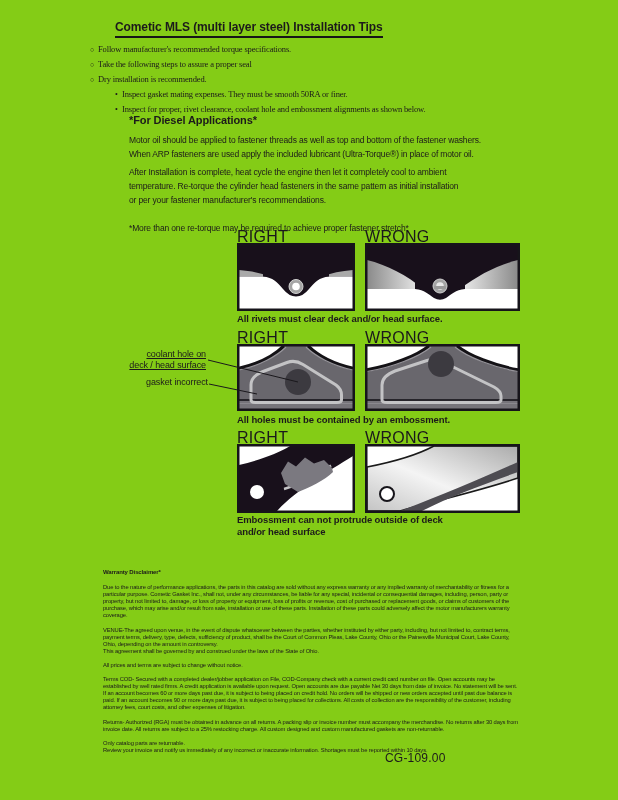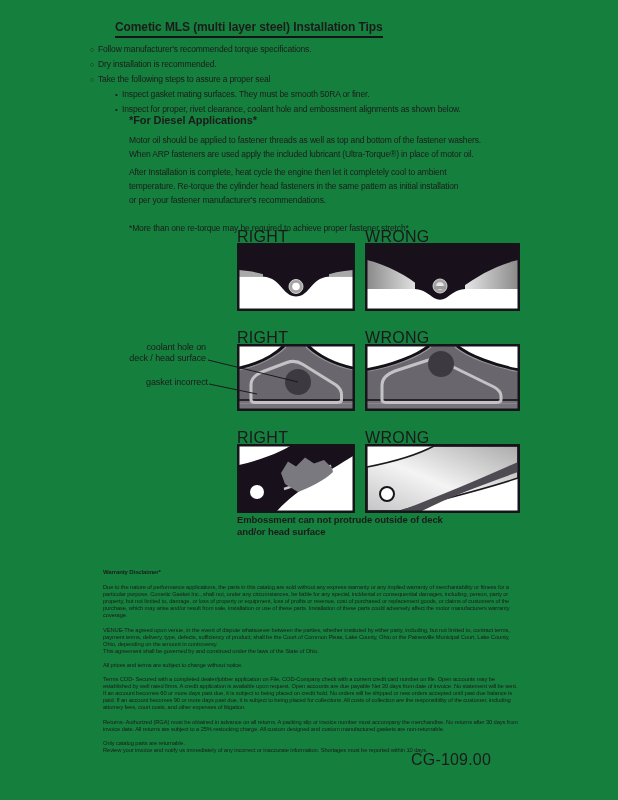--- a/index.html
+++ b/index.html
@@ -1,70 +1,70 @@
 <!DOCTYPE html>
 <html style="--ink: #1c1a1b; --diagram-black: #18101b; --deck-gray: #a9a9a9; --gasket-gray: #69676d; --gasket-strip: #76747a; --coolant-hole: #3c3a40; --embossment-line: #c3c3c5; --blob-gray: #7b7980; --swoosh-gray: #4e4c52;"><head>
 <meta charset="utf-8">
 <style>
   html,body{margin:0;padding:0;background:#e8e8e8;}
   .page{
-    position:relative;width:618px;height:800px;background:#15803d;
+    position:relative;width:618px;height:800px;background:#84cc16;
     font-family:"Liberation Sans","DejaVu Sans",sans-serif;color:var(--ink,#1c1a1b);
     overflow:hidden;margin:0 auto;
   }
   .abs{position:absolute;}
   
   .title{left:115px;top:20px;font-size:12px;font-weight:bold;letter-spacing:-.1px;
          border-bottom:2px solid #161418;padding-bottom:2px;white-space:nowrap;}
   
-  .tips{left:90px;top:42px;font-size:8.5px;letter-spacing:-.15px;line-height:14px;width:430px;}
+  .tips{left:90px;top:42px;font-size:8.5px;letter-spacing:-.15px;line-height:14px;width:430px;font-family:Liberation Serif, serif;}
   .tip-line{display:flex;align-items:baseline;}
   .tip-line .marker{width:8px;flex:0 0 8px;font-size:7px;}
   .sub{margin-left:25px;}
   .sub .marker{width:7px;flex:0 0 7px;font-size:8px;}
   
   .diesel{left:129px;top:113px;width:408px;font-size:8.5px;letter-spacing:-.15px;line-height:14px;}
   .diesel h2{font-size:11px;letter-spacing:-.1px;margin:0 0 6px 0;}
   .diesel p{margin:0 0 4px 0;white-space:pre-line;}
   .diesel p.last{margin-top:14px;}
   
   .dg-label{font-size:16px;letter-spacing:.3px;text-align:left;color:#1a181c;}
   .dg-caption{font-size:9.5px;font-weight:bold;letter-spacing:-.1px;line-height:11.5px;white-space:pre-line;}
   .annot{font-size:9px;letter-spacing:-.1px;line-height:11px;text-align:right;white-space:pre-line;}
   svg{display:block;}
   .nopointer{pointer-events:none;}
   
   .legal{left:103px;top:569px;width:416px;font-size:5.8px;line-height:7.1px;letter-spacing:-.12px;}
   .legal h3{font-size:6px;margin:0 0 8px 0;}
   .legal p{margin:0 0 7px 0;white-space:pre-line;}
-  .pagenum{left:385px;top:751px;font-size:16px;letter-spacing:.2px;margin-left:26px;}
+  .pagenum{left:385px;top:751px;font-size:12px;letter-spacing:.2px;}
 </style>
 </head>
 <body>
 
 <div class="page">
 
   <div class="abs title">Cometic MLS (multi layer steel) Installation Tips</div>
 
   <div class="abs tips">
     <div class="tip-line">
       <span class="marker">○</span>
       <span>Follow manufacturer's recommended torque specifications.</span>
     </div>
     <div class="tip-line">
       <span class="marker">○</span>
-      <span>Dry installation is recommended.</span>
+      <span>Take the following steps to assure a proper seal</span>
     </div>
     <div class="tip-line">
       <span class="marker">○</span>
-      <span>Take the following steps to assure a proper seal</span>
+      <span>Dry installation is recommended.</span>
     </div>
     <div class="tip-line sub">
       <span class="marker">•</span>
-      <span>Inspect gasket mating surfaces.  They must be smooth 50RA or finer.</span>
+      <span>Inspect gasket mating expenses.  They must be smooth 50RA or finer.</span>
     </div>
     <div class="tip-line sub">
       <span class="marker">•</span>
       <span>Inspect for proper, rivet clearance, coolant hole and embossment alignments as shown below.</span>
     </div>
   </div>
 
   <div class="abs diesel">
     <h2>*For Diesel Applications*</h2>
     <p>Motor oil should be applied to fastener threads as well as top and bottom of the fastener washers.
@@ -106,25 +106,26 @@
     <path d="M153,17 C133,22 113,32 95,46 L153,46 Z" fill="url(#gwr)"></path>
     <rect x="2" y="46" width="151" height="20" fill="#ffffff"></rect>
     <path d="M50,46 C60,47 63,51 69,55 Q75,58.5 81,55 C87,51 90,47 100,46 L100,36 L50,36 Z" style="fill:var(--diagram-black)"></path>
     <circle cx="75" cy="43" r="7" fill="#a5a5a5"></circle>
     <circle cx="75" cy="43" r="3.8" fill="#e8e8e8"></circle>
     <rect x="69" y="43" width="12" height="3" fill="#9a9a9a"></rect>
     <circle cx="75" cy="43" r="7" fill="none" stroke="#cfcfcf" stroke-width="1"></circle>
     <rect x="1.25" y="1.25" width="152.5" height="65.5" fill="none" stroke="#16141a" stroke-width="2.5"></rect>
   </svg>
 
+  <div class="abs dg-caption" style="left:237px;top:313px;">All rivets must clear deck and/or head surface.</div>
 
   <div class="abs dg-label" style="left:237px;top:329px;width:118px;">RIGHT</div>
   <div class="abs dg-label" style="left:365px;top:329px;width:155px;">WRONG</div>
 
-  <div class="abs annot" style="left:100px;top:342px;width:106px;">coolant hole on
+  <div class="abs annot" style="left:100px;top:349px;width:106px;text-decoration:underline;">coolant hole on
 deck / head surface</div>
   <div class="abs annot" style="left:100px;top:377px;width:108px;">gasket incorrect</div>
 
   <svg class="abs" style="left:237px;top:344px;" width="118" height="67" viewBox="0 0 118 67" role="img">
     <rect x="2" y="2" width="114" height="63" style="fill:var(--gasket-gray)"></rect>
     <rect x="2" y="56" width="114" height="9" style="fill:var(--gasket-strip)"></rect>
     <line x1="2" y1="56" x2="116" y2="56" stroke="#26242a" stroke-width="1.8"></line>
     <line x1="2" y1="59.5" x2="116" y2="59.5" stroke="#8a888e" stroke-width="1"></line>
     <path d="M14,56 L14,41 Q14,32 26,27.5 L50,18.5 Q58,15.5 66,20.5 L99,41 Q104.5,45 104.5,51 L104.5,56 Q104.5,58.5 100,58.5 L18.5,58.5 Q14,58.5 14,56 Z" fill="none" style="stroke:var(--embossment-line)" stroke-width="3"></path>
     <circle cx="61" cy="38" r="13" style="fill:var(--coolant-hole)"></circle>
@@ -151,20 +152,21 @@
     <path d="M92,2 C104,12 130,22 153,26" fill="none" stroke="#141216" stroke-width="3.5"></path>
     <path d="M90,3 C102,13 129,23.5 153,27.5" fill="none" stroke="#98969c" stroke-width="1.2"></path>
     <rect x="1.25" y="1.25" width="152.5" height="64.5" fill="none" stroke="#16141a" stroke-width="2.5"></rect>
   </svg>
 
   <svg class="abs nopointer" style="left:100px;top:330px;" width="220" height="80" viewBox="0 0 220 80" role="img">
     <line x1="108" y1="30" x2="198" y2="52" stroke="#1a181c" stroke-width="1"></line>
     <line x1="109" y1="54" x2="157" y2="64" stroke="#1a181c" stroke-width="1"></line>
   </svg>
 
+  <div class="abs dg-caption" style="left:237px;top:414px;">All holes must be contained by an embossment.</div>
 
   <div class="abs dg-label" style="left:237px;top:429px;width:118px;">RIGHT</div>
   <div class="abs dg-label" style="left:365px;top:429px;width:155px;">WRONG</div>
 
   <svg class="abs" style="left:237px;top:444px;" width="118" height="69" viewBox="0 0 118 69" role="img">
     <rect x="2" y="2" width="114" height="65" fill="#ffffff"></rect>
     <path d="M2,21 C20,17 40,10 53,2 L116,2 L116,12 C90,28 58,47 40,67 L2,67 Z" style="fill:var(--diagram-black)"></path>
     <path d="M47,45 C62,41 80,31 94,21.5" fill="none" style="stroke:var(--embossment-line)" stroke-width="2.5"></path>
     <path d="M44,29 L51,17.5 L59,22.5 L68,13.5 L77,19.5 L87,16 L95,24 L96,28 C88,36 72,44 61,48 L48,40 Z" style="fill:var(--blob-gray)"></path>
     <circle cx="20" cy="48" r="7" fill="#ffffff"></circle>

